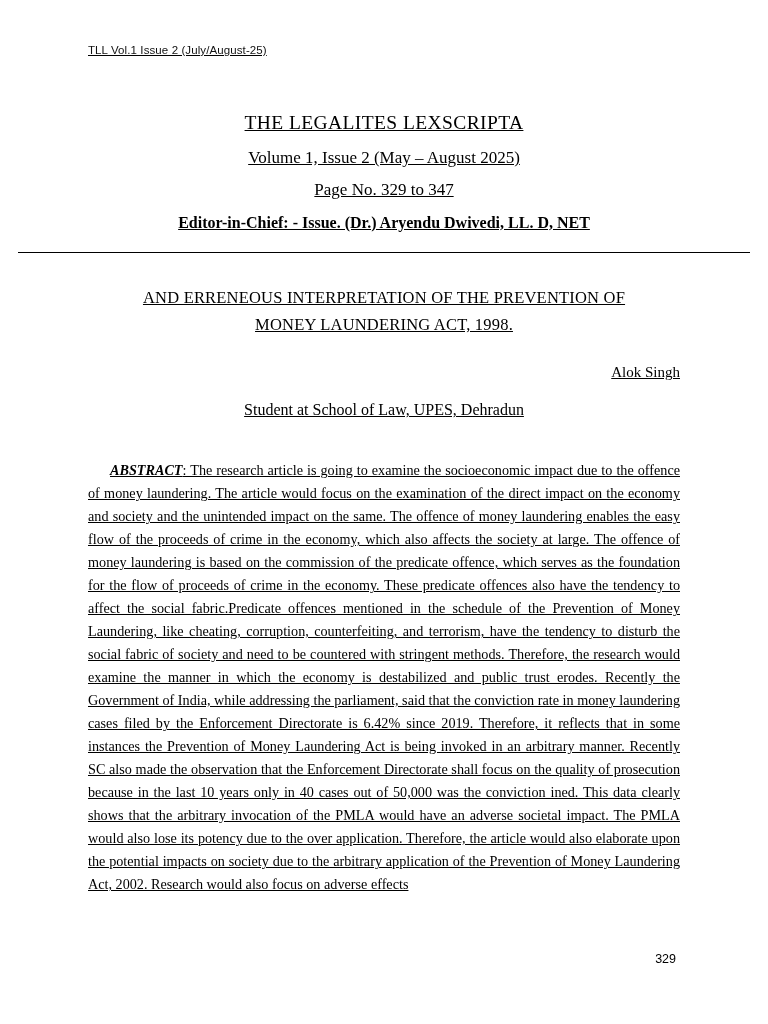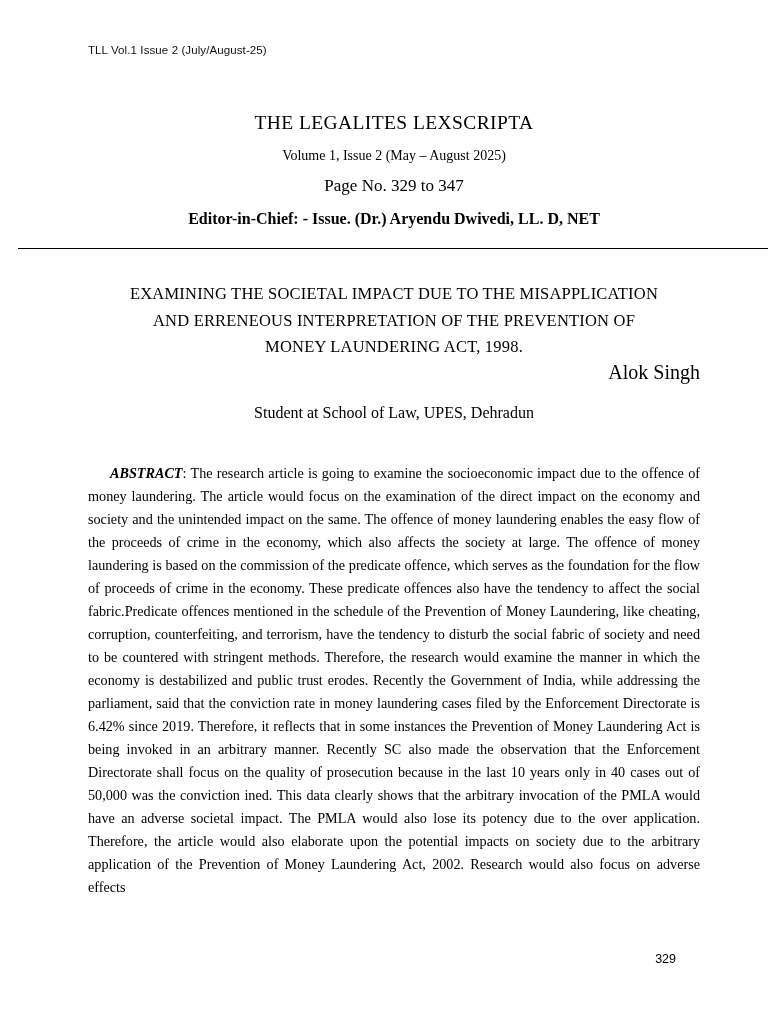--- a/index.html
+++ b/index.html
@@ -13,40 +13,41 @@
     font-family: "Liberation Serif", serif;
     color: #000000;
     position: relative;
     overflow: hidden;
   }
   .page {
     position: relative;
     width: 768px;
     height: 1024px;
     box-sizing: border-box;
-    padding: 44px 68px 0 88px;
+    padding: 44px 88px 0 88px;
+    text-decoration: underline;
   }
   .running-head {
     font-family: "Liberation Sans", sans-serif;
     font-size: 11.5px;
     letter-spacing: 0.1px;
     color: #111;
     margin: 0 0 0 0;
   }
   .journal-block {
     margin-top: 56px;
     text-align: center;
   }
   .journal-title {
     font-size: 19.5px;
     letter-spacing: 0.4px;
     margin: 16px 0 14px 0;
   }
   .journal-volume {
-    font-size: 14px;
+    font-size: 17px;
     margin: 0 0 12px 0;
   }
   .journal-pages {
     font-size: 17px;
     margin: 0 0 14px 0;
   }
   .journal-editor {
     font-size: 16px;
     font-weight: bold;
     margin: 0 0 0 0;
@@ -61,21 +62,22 @@
     text-align: center;
     font-size: 16.5px;
     line-height: 1.62;
     letter-spacing: 0.2px;
   }
   .article-title div {
     white-space: nowrap;
   }
   .author {
     text-align: right;
-    font-size: 20px;
+    font-size: 15px;
+    margin-top: 26px;
   }
   .affiliation {
     text-align: center;
     font-size: 16px;
     margin-top: 20px;
   }
   .abstract {
     margin-top: 40px;
     font-size: 14.2px;
     line-height: 1.62;
@@ -105,21 +107,20 @@
   <div class="journal-block">
     <div class="journal-title">THE LEGALITES LEXSCRIPTA</div>
     <div class="journal-volume">Volume 1, Issue 2 (May – August 2025)</div>
     <div class="journal-pages">Page No. 329 to 347</div>
     <div class="journal-editor">Editor-in-Chief: - Issue.  (Dr.) Aryendu Dwivedi, LL. D, NET</div>
   </div>
 
   <hr class="rule">
 
   <div class="article-title">
-    <div>EXAMINING  THE  SOCIETAL IMPACT DUE TO  THE MISAPPLICATION</div>
     <div>AND ERRENEOUS INTERPRETATION  OF  THE  PREVENTION  OF</div>
     <div>MONEY  LAUNDERING ACT,  1998.</div>
   </div>
 
   <div class="author">Alok Singh</div>
   <div class="affiliation">Student at School of Law, UPES, Dehradun</div>
 
   <div class="abstract">
     <span class="label">ABSTRACT</span><span>: The research article is going to examine the socioeconomic impact due to the offence of money laundering. The article would focus on the examination of the direct impact on the economy and society and the unintended impact on the same. The offence of money laundering enables the easy flow of the proceeds of crime in the economy, which also affects the society at large. The offence of money laundering is based on the commission of the predicate offence, which serves as the foundation for the flow of proceeds of crime in the economy. These predicate offences also have the tendency to affect the social fabric.Predicate offences mentioned in the schedule of the Prevention of Money Laundering, like cheating, corruption, counterfeiting, and terrorism, have the tendency to disturb the social fabric of society and need to be countered with stringent methods. Therefore, the research would examine the manner in which the economy is destabilized and public trust erodes. Recently the Government of India, while addressing the parliament, said that the conviction rate in money laundering cases filed by the Enforcement Directorate is 6.42% since 2019. Therefore, it reflects that in some instances the Prevention of Money Laundering Act is being invoked in an arbitrary manner. Recently SC also made the observation that the Enforcement Directorate shall focus on the quality of prosecution because in the last 10 years only in 40 cases out of 50,000 was the conviction ined. This data clearly shows that the arbitrary invocation of the PMLA would have an adverse societal impact. The PMLA would also lose its potency due to the over application. Therefore, the article would also elaborate upon the potential impacts on society due to the arbitrary application of the Prevention of Money Laundering Act, 2002. Research would also focus on adverse effects</span>
   </div>

